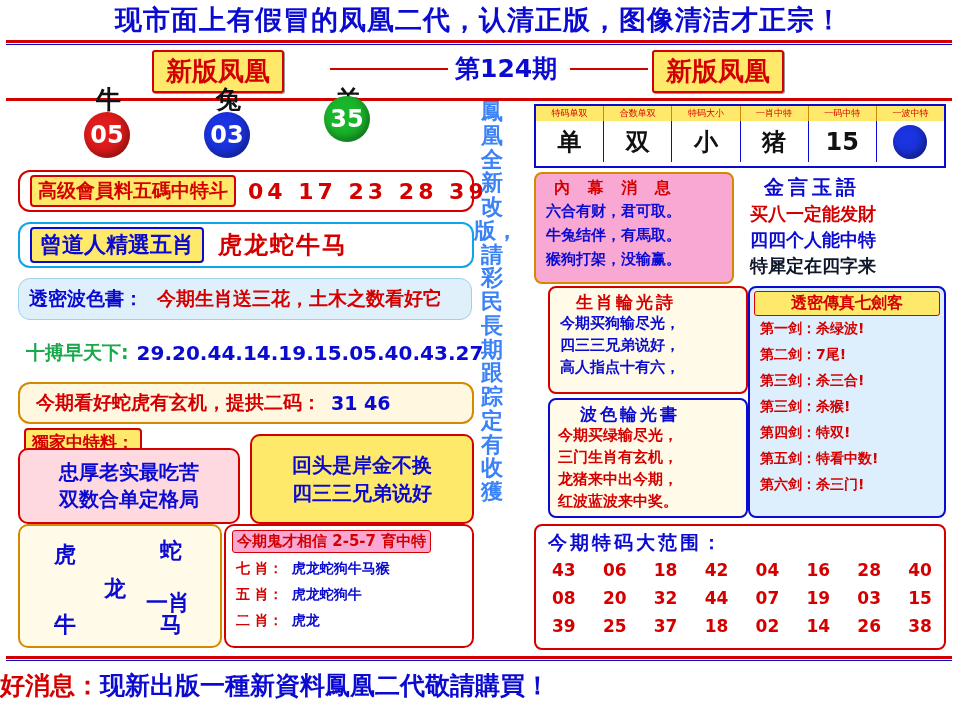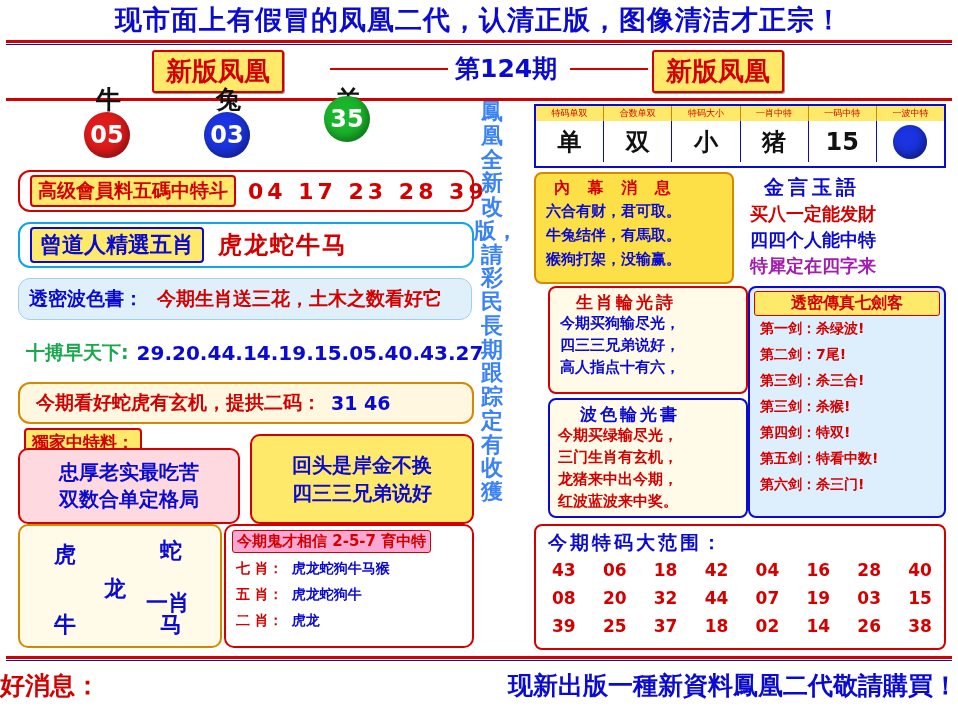--- a/index.html
+++ b/index.html
@@ -177,40 +177,40 @@
   .blueball{
     width:34px;height:34px;border-radius:50%;background:#1b33e0;
     box-shadow:inset -3px -4px 8px rgba(0,0,0,.4);
   }
 
   
   .rbox{position:absolute;border-radius:8px;}
 
   .news{
     left:534px;top:172px;width:196px;height:108px;
-    border:2px solid #d48a00;background:#fde047;
+    border:2px solid #d48a00;background:#f9a8d4;
   }
   .news .ttl{
     position:absolute;left:18px;top:4px;color:#d40000;font-size:16px;font-weight:bold;
     letter-spacing:6px;white-space:nowrap;
   }
   .news .ln{position:absolute;left:10px;font-size:15px;font-weight:bold;color:#0a0ad0;white-space:nowrap;}
   .news .l1{top:28px;}
   .news .l2{top:52px;}
   .news .l3{top:76px;}
 
   .jin{
     left:744px;top:172px;width:198px;height:108px;
     background:#fff;
   }
   .jin .ttl{position:absolute;left:20px;top:2px;color:#0a0ad0;font-size:20px;font-weight:bold;letter-spacing:4px;white-space:nowrap;}
   .jin .ln{position:absolute;left:6px;font-size:18px;font-weight:bold;color:#d40000;white-space:nowrap;}
   .jin .l1{top:30px;}
   .jin .l2{top:56px;color:#0a0ad0;}
-  .jin .l3{top:82px;color:#a21caf;}
+  .jin .l3{top:82px;color:#0f172a;}
 
   .shi{
     left:548px;top:286px;width:196px;height:104px;
     border:2px solid #d40000;background:#fffbe8;
   }
   .shi .ttl{position:absolute;left:26px;top:3px;color:#d40000;font-size:17px;font-weight:bold;letter-spacing:3px;white-space:nowrap;}
   .shi .ln{position:absolute;left:10px;font-size:15px;font-weight:bold;color:#0a0ad0;white-space:nowrap;}
   .shi .l1{top:26px;}
   .shi .l2{top:48px;}
   .shi .l3{top:70px;}
@@ -250,21 +250,21 @@
   }
   .fan .r1{top:34px;}
   .fan .r2{top:62px;}
   .fan .r3{top:90px;}
 
   
   .rule.r4{top:656px;}
   .rule.r5{top:660px;height:1px;background:#0a0ad0;}
   .bottom{
     position:absolute;left:0;top:664px;width:958px;height:42px;
-    display:flex;align-items:center;justify-content:space-between;
+    display:flex;align-items:center;justify-content:flex-start;
     color:#0a0ad0;font-size:25px;font-weight:bold;white-space:nowrap;
   }
   .bottom .hi{color:#d40000;}
 </style>
 </head>
 <body>
 
 <div class="page">
 
   <div class="top-banner">现市面上有假冒的凤凰二代，认清正版，图像清洁才正宗！</div>

